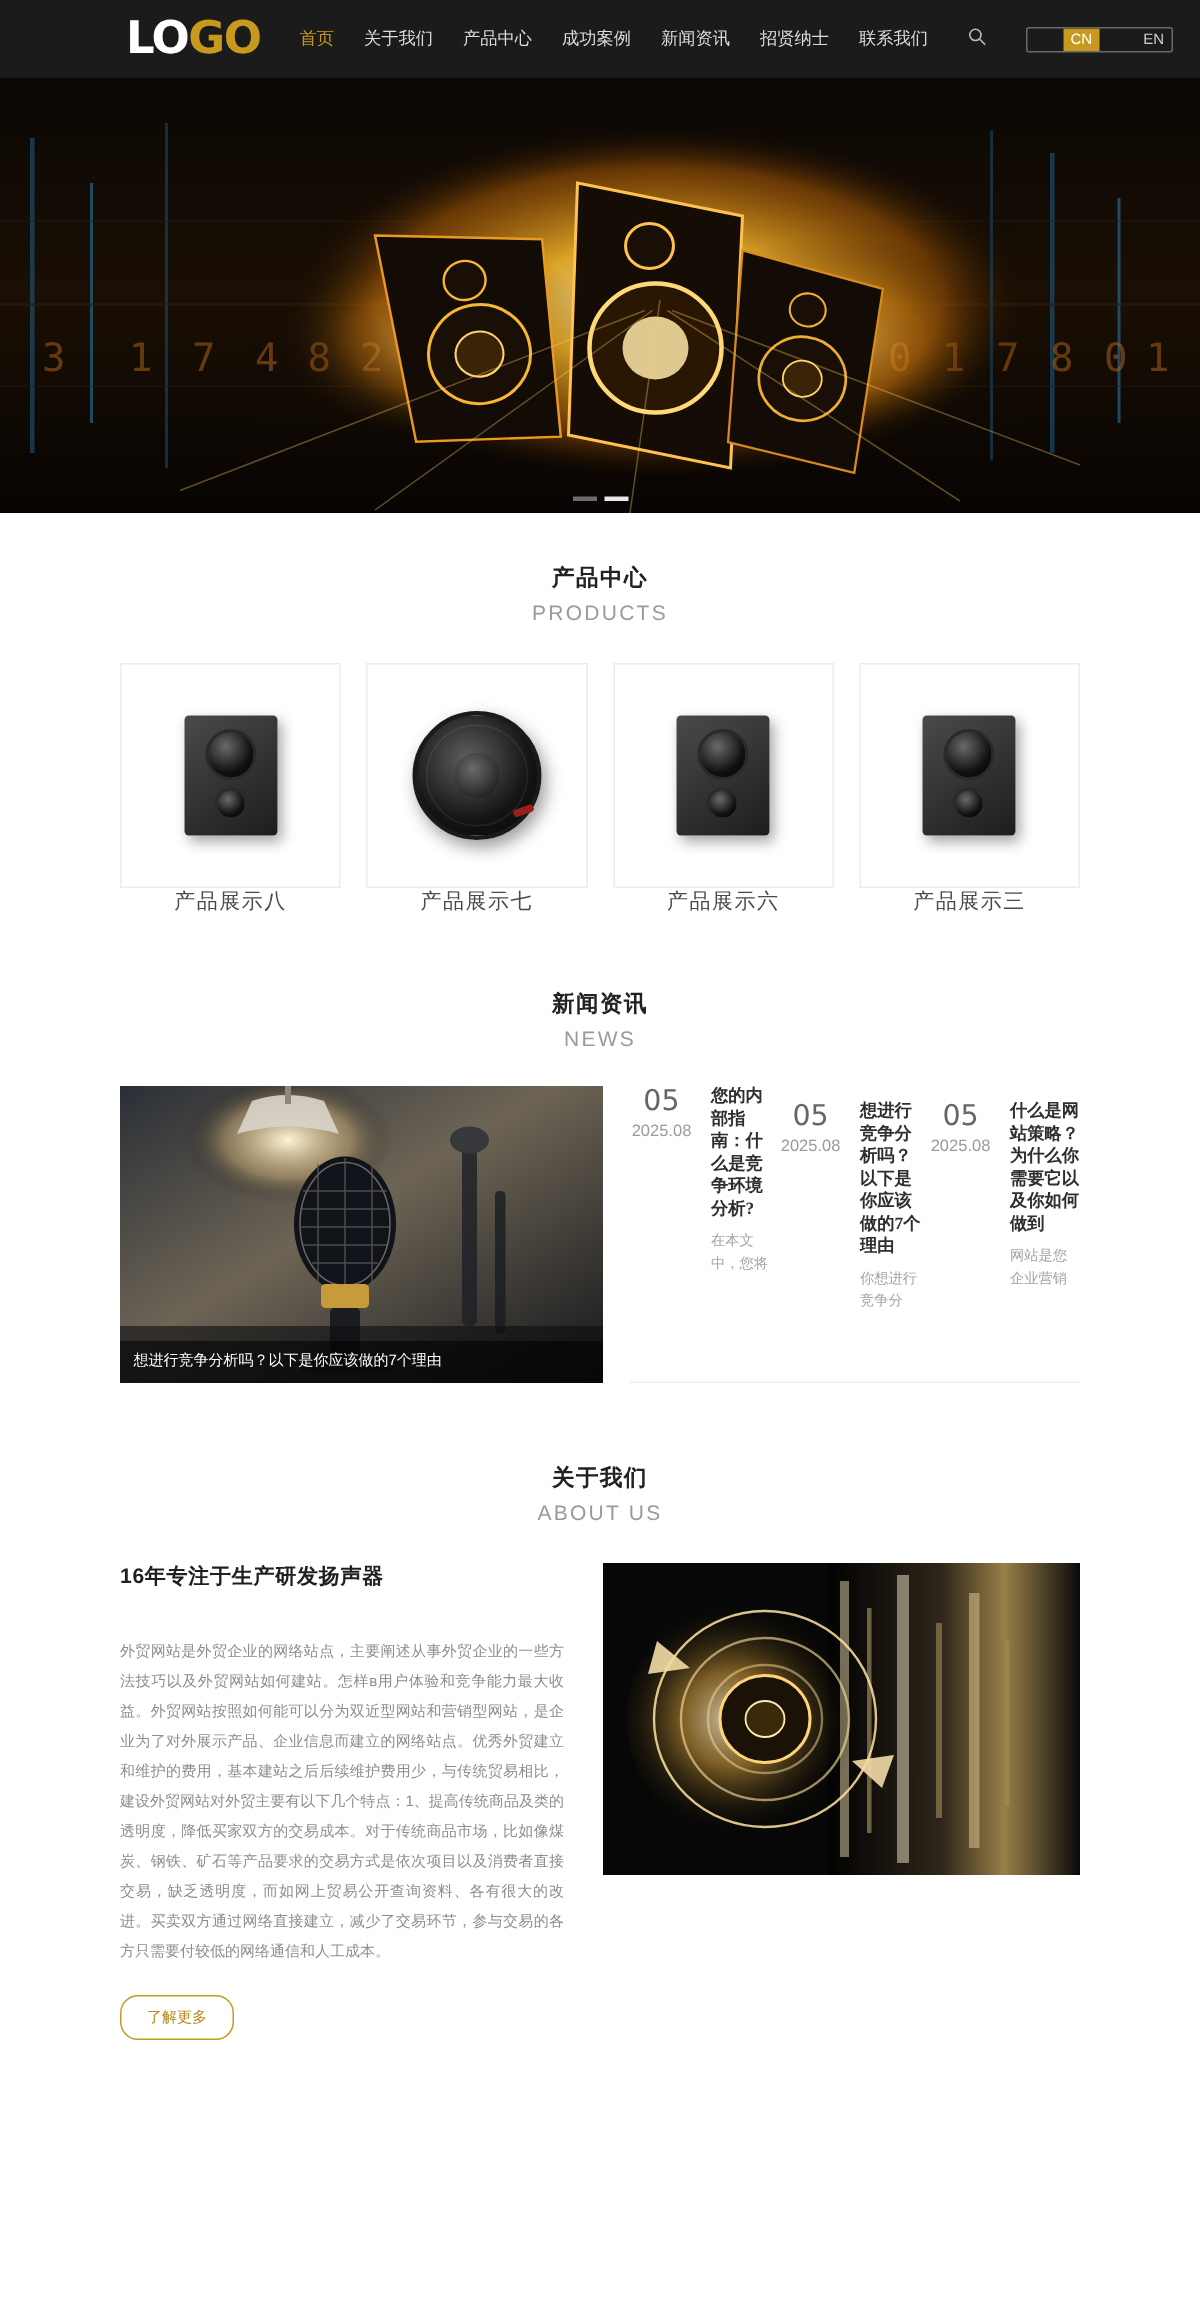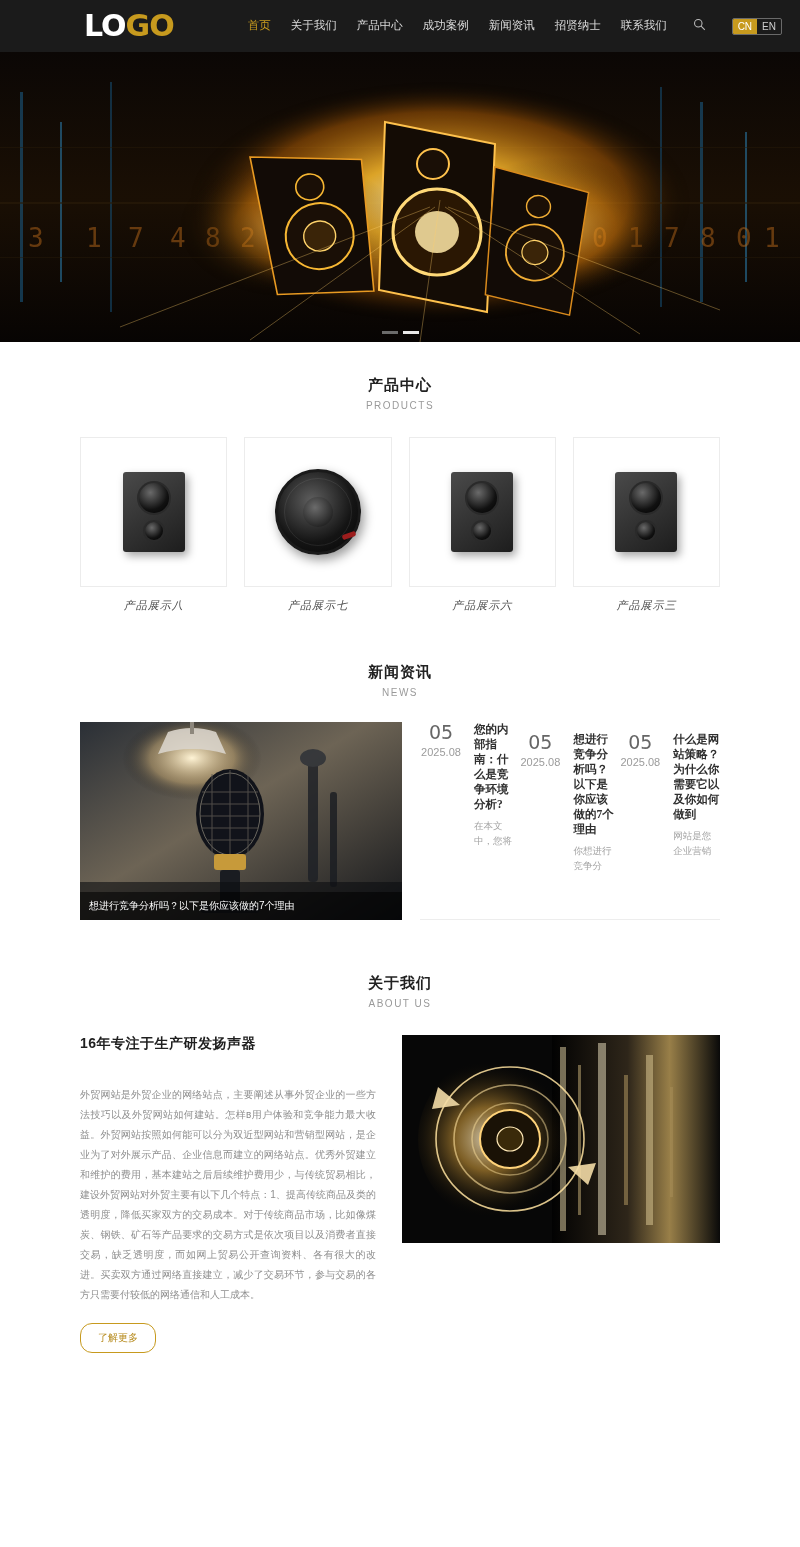--- a/index.html
+++ b/index.html
@@ -44,21 +44,21 @@
   .nav a.active { color:#c79a1e; }
   .search-icon { margin-left:6px; opacity:.85; display:flex; align-items:center;}
   .lang {
     display:flex;
     border:1px solid #6a6a6a;
     border-radius:2px;
     overflow:hidden;
     margin-left:6px;
     font-size:10px;
   }
-  .lang span { padding:2px 5px; color:#cfcfcf; }
+  .lang span { padding:2px 5px; color:#cfcfcf;margin-left:24px; }
   .lang span.on { background:#c79a1e; color:#fff; }
 
   
   .banner {
     position:relative;
     height:290px;
     overflow:hidden;
     background:#050505;
   }
   .banner-art { position:absolute; inset:0; }
@@ -71,40 +71,40 @@
     display:block; width:16px; height:3px; background:#6b6b6b;
   }
   .banner-dots i.on { background:#e8e8e8; }
 
   
   .sec-head { text-align:center; }
   .sec-head h2 {
     font-size:15px; color:#222; font-weight:bold; letter-spacing:1px;
   }
   .sec-head .en {
-    font-size:10px; color:#9a9a9a; letter-spacing:1.5px; margin-top:5px;
+    font-size:14px; color:#9a9a9a; letter-spacing:1.5px; margin-top:5px;
   }
 
   
   .products { padding:34px 0 26px; }
   .prod-grid {
     width:640px; margin:26px auto 0;
     display:grid; grid-template-columns:repeat(4,1fr); gap:16px 17px;
   }
   .prod-card { text-align:center; }
   .prod-thumb {
     background:#fff;
     border:1px solid #ececec;
     height:150px;
     display:flex; align-items:center; justify-content:center;
     position:relative;
     overflow:hidden;
   }
   .prod-name {
-    margin-top:11px; font-size:11px; color:#4a4a4a; letter-spacing:1px;font-style:italic;
+    font-size:14px; color:#4a4a4a; letter-spacing:1px;
   }
   .spk-box {
     width:62px; height:80px; background:linear-gradient(145deg,#4a4a4a,#1d1d1d);
     border-radius:3px; position:relative;
     box-shadow:3px 4px 9px rgba(0,0,0,.35);
   }
   .spk-box .c1, .spk-box .c2 {
     position:absolute; left:50%; transform:translateX(-50%);
     border-radius:50%;
     background:radial-gradient(circle at 38% 32%, #6a6a6a, #111 62%, #000);

